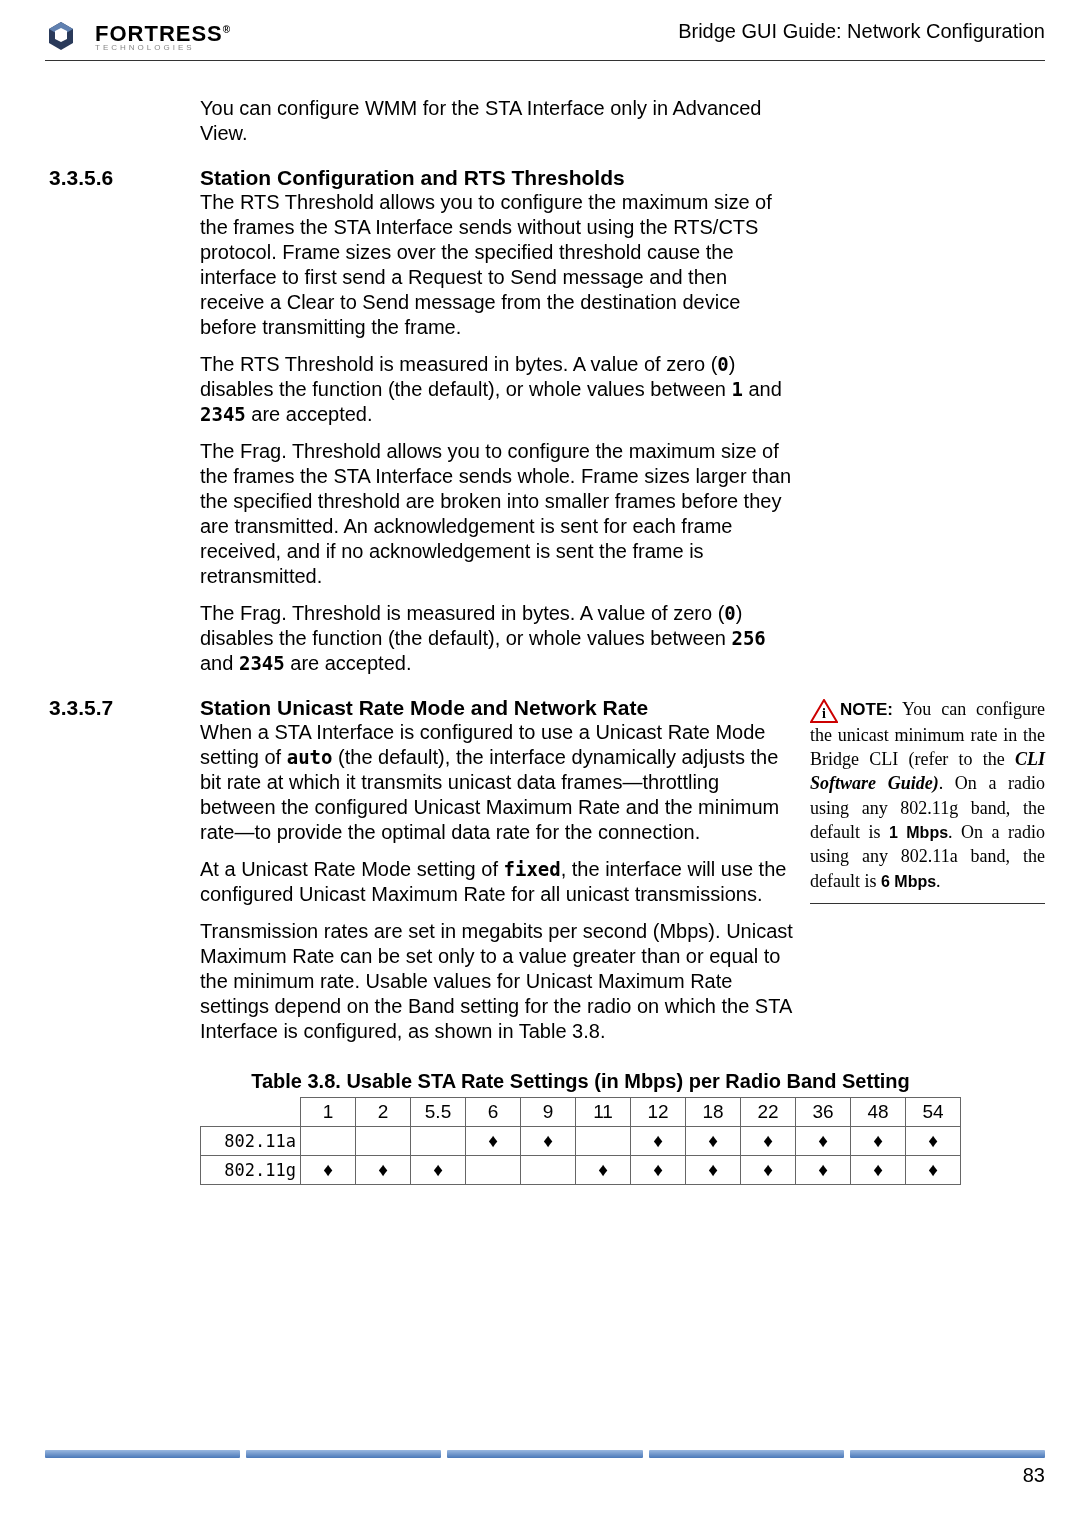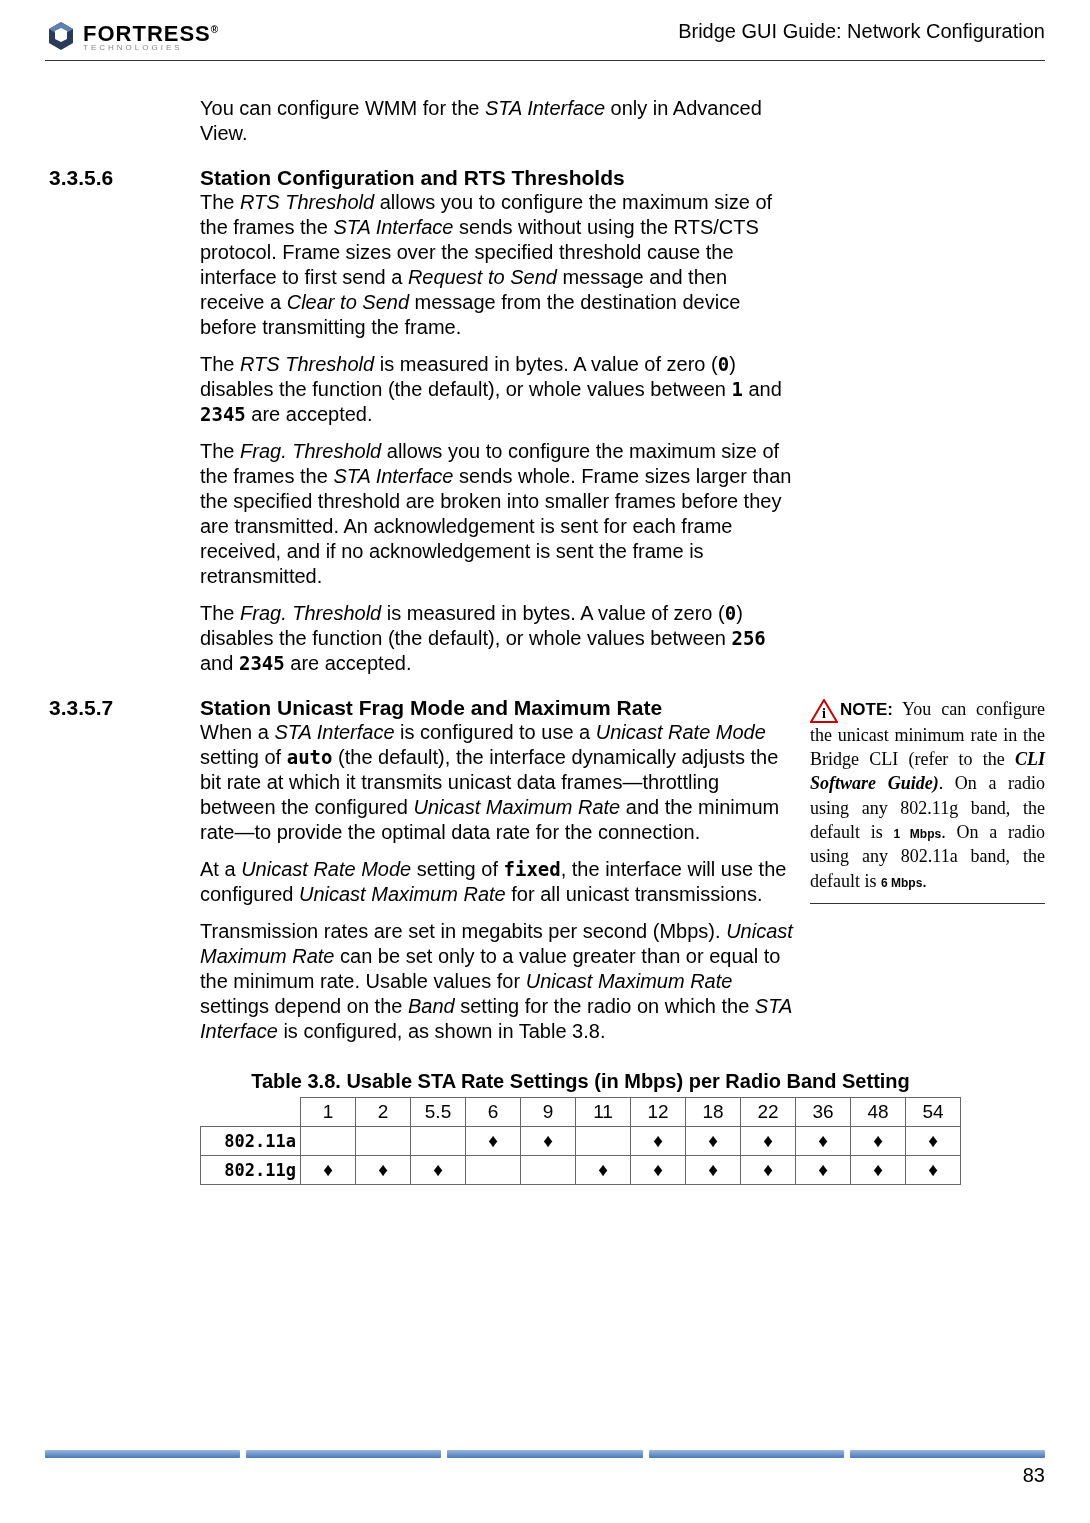--- a/index.html
+++ b/index.html
@@ -16,21 +16,21 @@
       display: flex;
       justify-content: space-between;
       align-items: flex-start;
       border-bottom: 1px solid #333;
       padding-bottom: 8px;
       margin-bottom: 35px;
     }
     .logo {
       display: flex;
       align-items: center;
-      gap: 6px;
+      gap: 18px;
     }
     .logo-icon {
       width: 32px;
       height: 32px;
     }
     .logo-text {
       font-size: 22px;
       font-weight: 700;
       letter-spacing: 1px;
     }
@@ -76,21 +76,21 @@
     .section-row .left-col { padding-top: 0; }
     .section-title {
       font-size: 21px;
       font-weight: 700;
     }
     p.body {
       font-size: 20px;
       line-height: 1.25;
       margin-bottom: 12px;
     }
-    .italic { font-style: italic; }
+    .italic { }
     .mono { font-family: monospace; font-size: 19px; font-weight: 700; }
     .note-box {
       font-size: 18px;
       line-height: 1.35;
       font-family: Georgia, 'Times New Roman', serif;
       text-align: justify;
       border-bottom: 1px solid #333;
       padding-bottom: 10px;
     }
     .note-icon {
@@ -99,40 +99,40 @@
       display: inline-block;
       vertical-align: middle;
       margin-right: 2px;
     }
     .note-label {
       font-weight: 700;
       font-family: Arial, sans-serif;
       font-size: 17px;
     }
     .note-bold-italic { font-weight: 700; font-style: italic; }
-    .note-bold { font-weight: 700; font-family: Arial, sans-serif; font-size: 12px;}
+    .note-bold { font-weight: 700; font-family: Arial, sans-serif; font-size: 16px;}
     .table-caption {
       font-size: 20px;
       font-weight: 700;
       text-align: center;
       margin: 6px 0 4px 0;
     }
     table.rates {
       border-collapse: collapse;
       margin: 0 auto;
       font-size: 19px;
     }
     table.rates th, table.rates td {
       border: 1px solid #666;
       text-align: center;
       padding: 3px 0;
     }
     table.rates th.rowhdr {
       width: 100px;
-      font-weight: 700;
+      font-weight: 400;
       font-family: monospace;
       font-size: 17px;
       text-align: right;
       padding-right: 4px;
     }
     table.rates th.blank { width: 100px; border: none; border-bottom: 1px solid #666; border-right: 1px solid #666;}
     table.rates td { width: 55px; }
     table.rates th.colhdr { width: 55px; font-weight: 400; }
     .footer {
       position: absolute;
@@ -194,21 +194,21 @@
     <p class="body"><span>The </span><span class="italic">Frag. Threshold</span><span> is measured in bytes. A value of zero (</span><span class="mono">0</span><span>) disables the function (the default), or whole values between </span><span class="mono">256</span><span> and </span><span class="mono">2345</span><span> are accepted.</span></p>
   </div>
   <div class="right-col"></div>
 </div>
 
 <div class="section-row">
   <div class="left-col">
       <div class="section-num">3.3.5.7</div>
     </div>
   <div class="main-col">
-    <div class="section-title">Station Unicast Frag Mode and Maximum Rate</div>
+    <div class="section-title">Station Unicast Rate Mode and Network Rate</div>
     <p class="body"><span>When a </span><span class="italic">STA Interface</span><span> is configured to use a </span><span class="italic">Unicast Rate Mode</span><span> setting of </span><span class="mono">auto</span><span> (the default), the interface dynamically adjusts the bit rate at which it transmits unicast data frames—throttling between the configured </span><span class="italic">Unicast Maximum Rate</span><span> and the minimum rate—to provide the optimal data rate for the connection.</span></p>
     <p class="body"><span>At a </span><span class="italic">Unicast Rate Mode</span><span> setting of </span><span class="mono">fixed</span><span>, the interface will use the configured </span><span class="italic">Unicast Maximum Rate</span><span> for all unicast transmissions.</span></p>
     <p class="body"><span>Transmission rates are set in megabits per second (Mbps). </span><span class="italic">Unicast Maximum Rate</span><span> can be set only to a value greater than or equal to the minimum rate. Usable values for </span><span class="italic">Unicast Maximum Rate</span><span> settings depend on the </span><span class="italic">Band</span><span> setting for the radio on which the </span><span class="italic">STA Interface</span><span> is configured, as shown in Table 3.8.</span></p>
   </div>
   <div class="right-col">
     <div class="note-box">
       <svg class="note-icon" viewBox="0 0 28 24">
         <polygon points="14,1 27,23 1,23" fill="none" stroke="#c00" stroke-width="2"></polygon>
         <text x="14" y="19" text-anchor="middle" font-size="14" font-family="serif" font-weight="bold" fill="#000">i</text>
       </svg><span class="note-label">NOTE:</span><span> You can configure the unicast minimum rate in the Bridge CLI (refer to the </span><span class="note-bold-italic">CLI Software Guide)</span><span>. On a radio using any 802.11g band, the default is </span><span class="note-bold">1 Mbps</span><span>. On a radio using any 802.11a band, the default is </span><span class="note-bold">6 Mbps</span><span>.</span>

